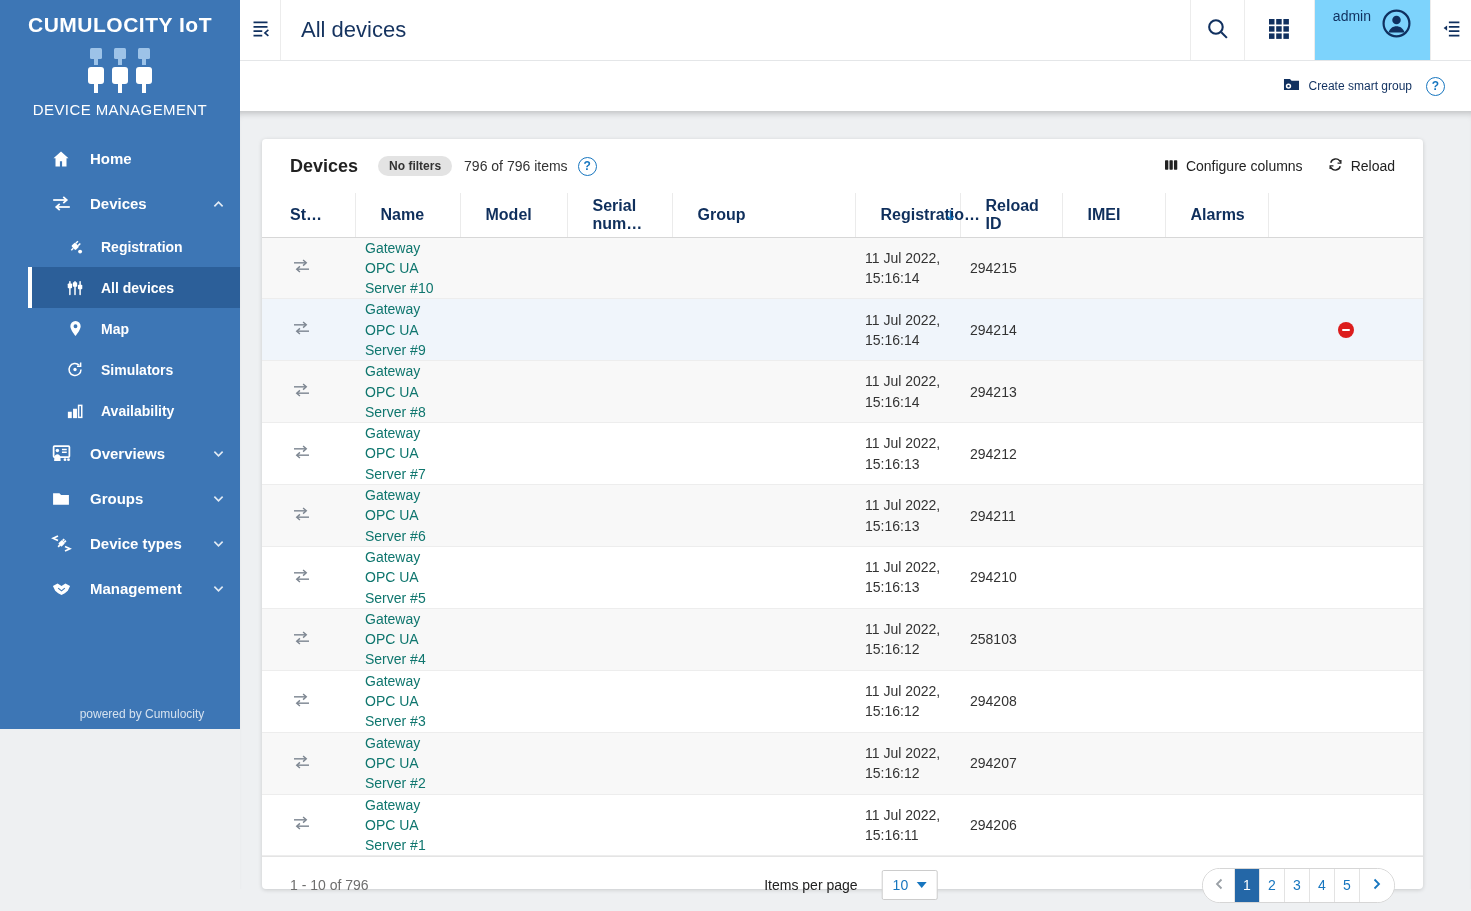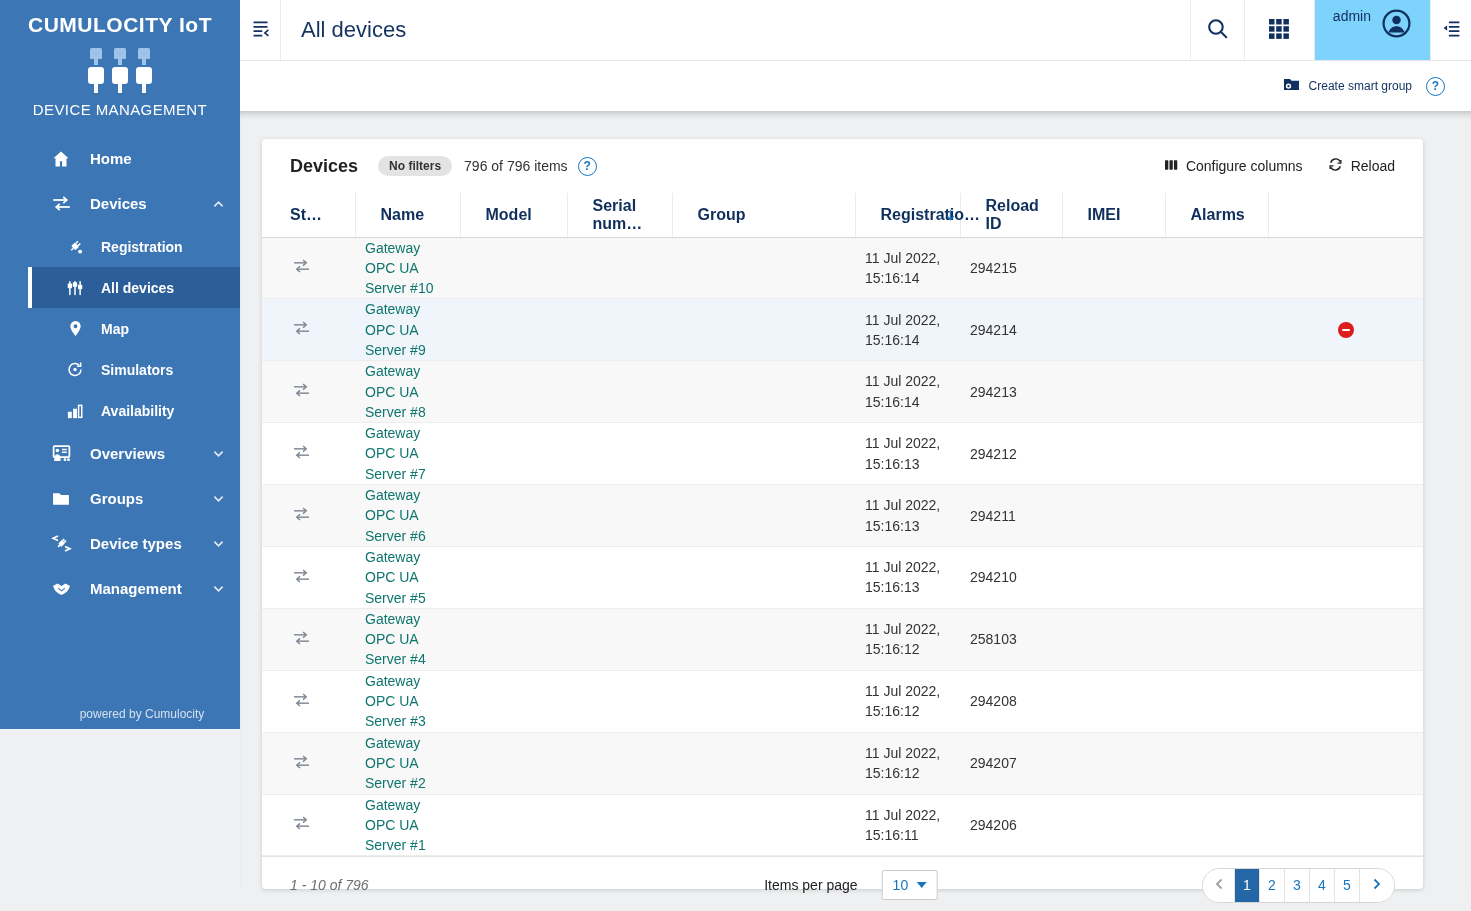--- a/index.html
+++ b/index.html
@@ -60,21 +60,21 @@
   tbody td.first { padding-left:30px; }
   tr.striped { background:#f8f8f8; }
   tr.highlight { background:#f0f5fb; }
   .device-link { color:#0f766e; text-decoration:none; line-height:1.45; display:inline-block; cursor:pointer; }
   .reg span { display:block; line-height:1.45; }
   .status-icon { color:#7d8691; display:inline-flex; }
   .alarm-dot { width:16px; height:16px; border-radius:50%; background:#dc1d1d; display:flex; align-items:center; justify-content:center; margin:0 auto; cursor:pointer; }
   .alarm-dot::after { content:""; width:8px; height:2.5px; background:#fff; border-radius:1px; }
 
   .card-footer { margin-top:auto; flex-shrink:0; border-top:1px solid #e4e4e4; height:57px; display:flex; align-items:center; padding:0 28px; position:relative; }
-  .range-text { color:#6e6e6e; font-size:14px;font-style:italic; }
+  .range-text { color:#6e6e6e; font-size:14px; }
   .per-page { position:absolute; left:50%; transform:translateX(-45%); display:flex; align-items:center; gap:24px; }
   .per-page-label { font-size:14px; color:#222; }
   .per-page-select { display:flex; align-items:center; gap:9px; border:1px solid #ccc; border-radius:2px; padding:6px 10px; background:#fff; color:#1776bf; font-size:14px; }
   .select-caret { width:0; height:0; border-left:5px solid transparent; border-right:5px solid transparent; border-top:6px solid #1776bf; }
   .pagination { margin-left:auto; display:flex; border:1px solid #d6d6d6; border-radius:18px; overflow:hidden; background:#fff; }
   .page-btn { min-width:25px; height:33px; border:none; background:#fff; display:flex; align-items:center; justify-content:center; font-size:14px; color:#1776bf; border-right:1px solid #e3e3e3; padding:0 5px; }
   .page-btn:last-child { border-right:none; }
   .page-btn.nav-prev { width:32px; color:#9aa0a6; }
   .page-btn.nav-next { width:34px; }
   .page-btn.active { background:#2467a7; color:#fff; }

